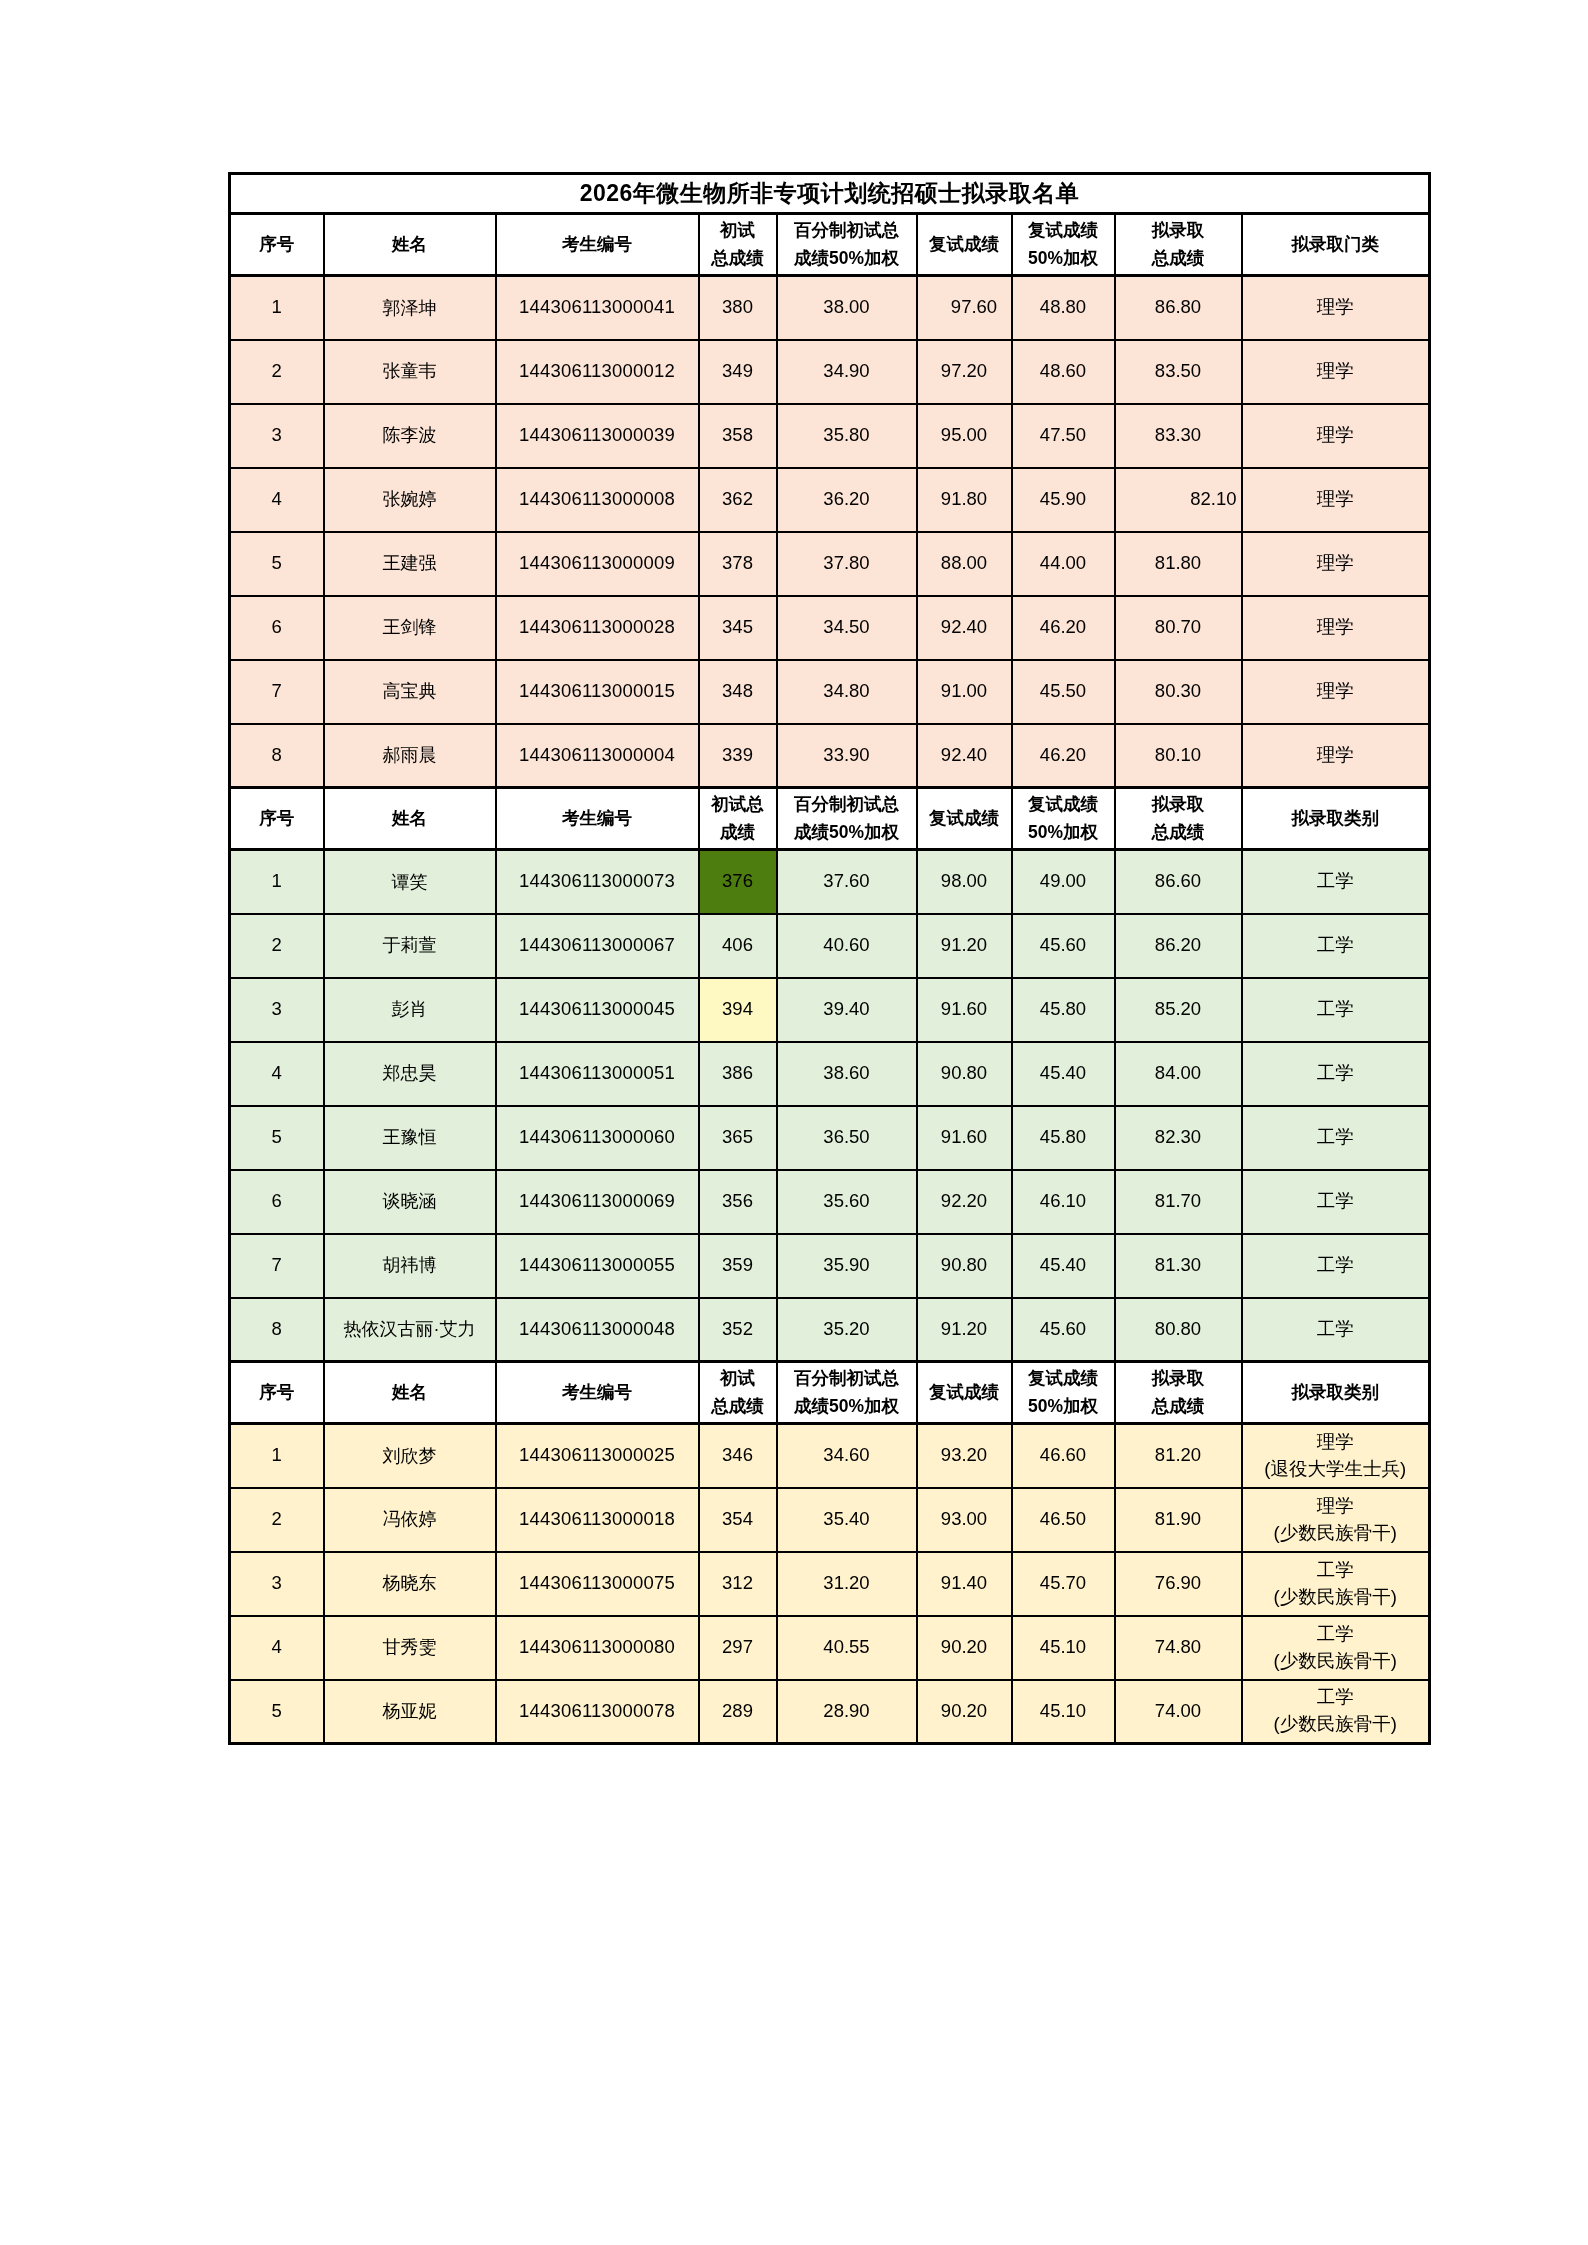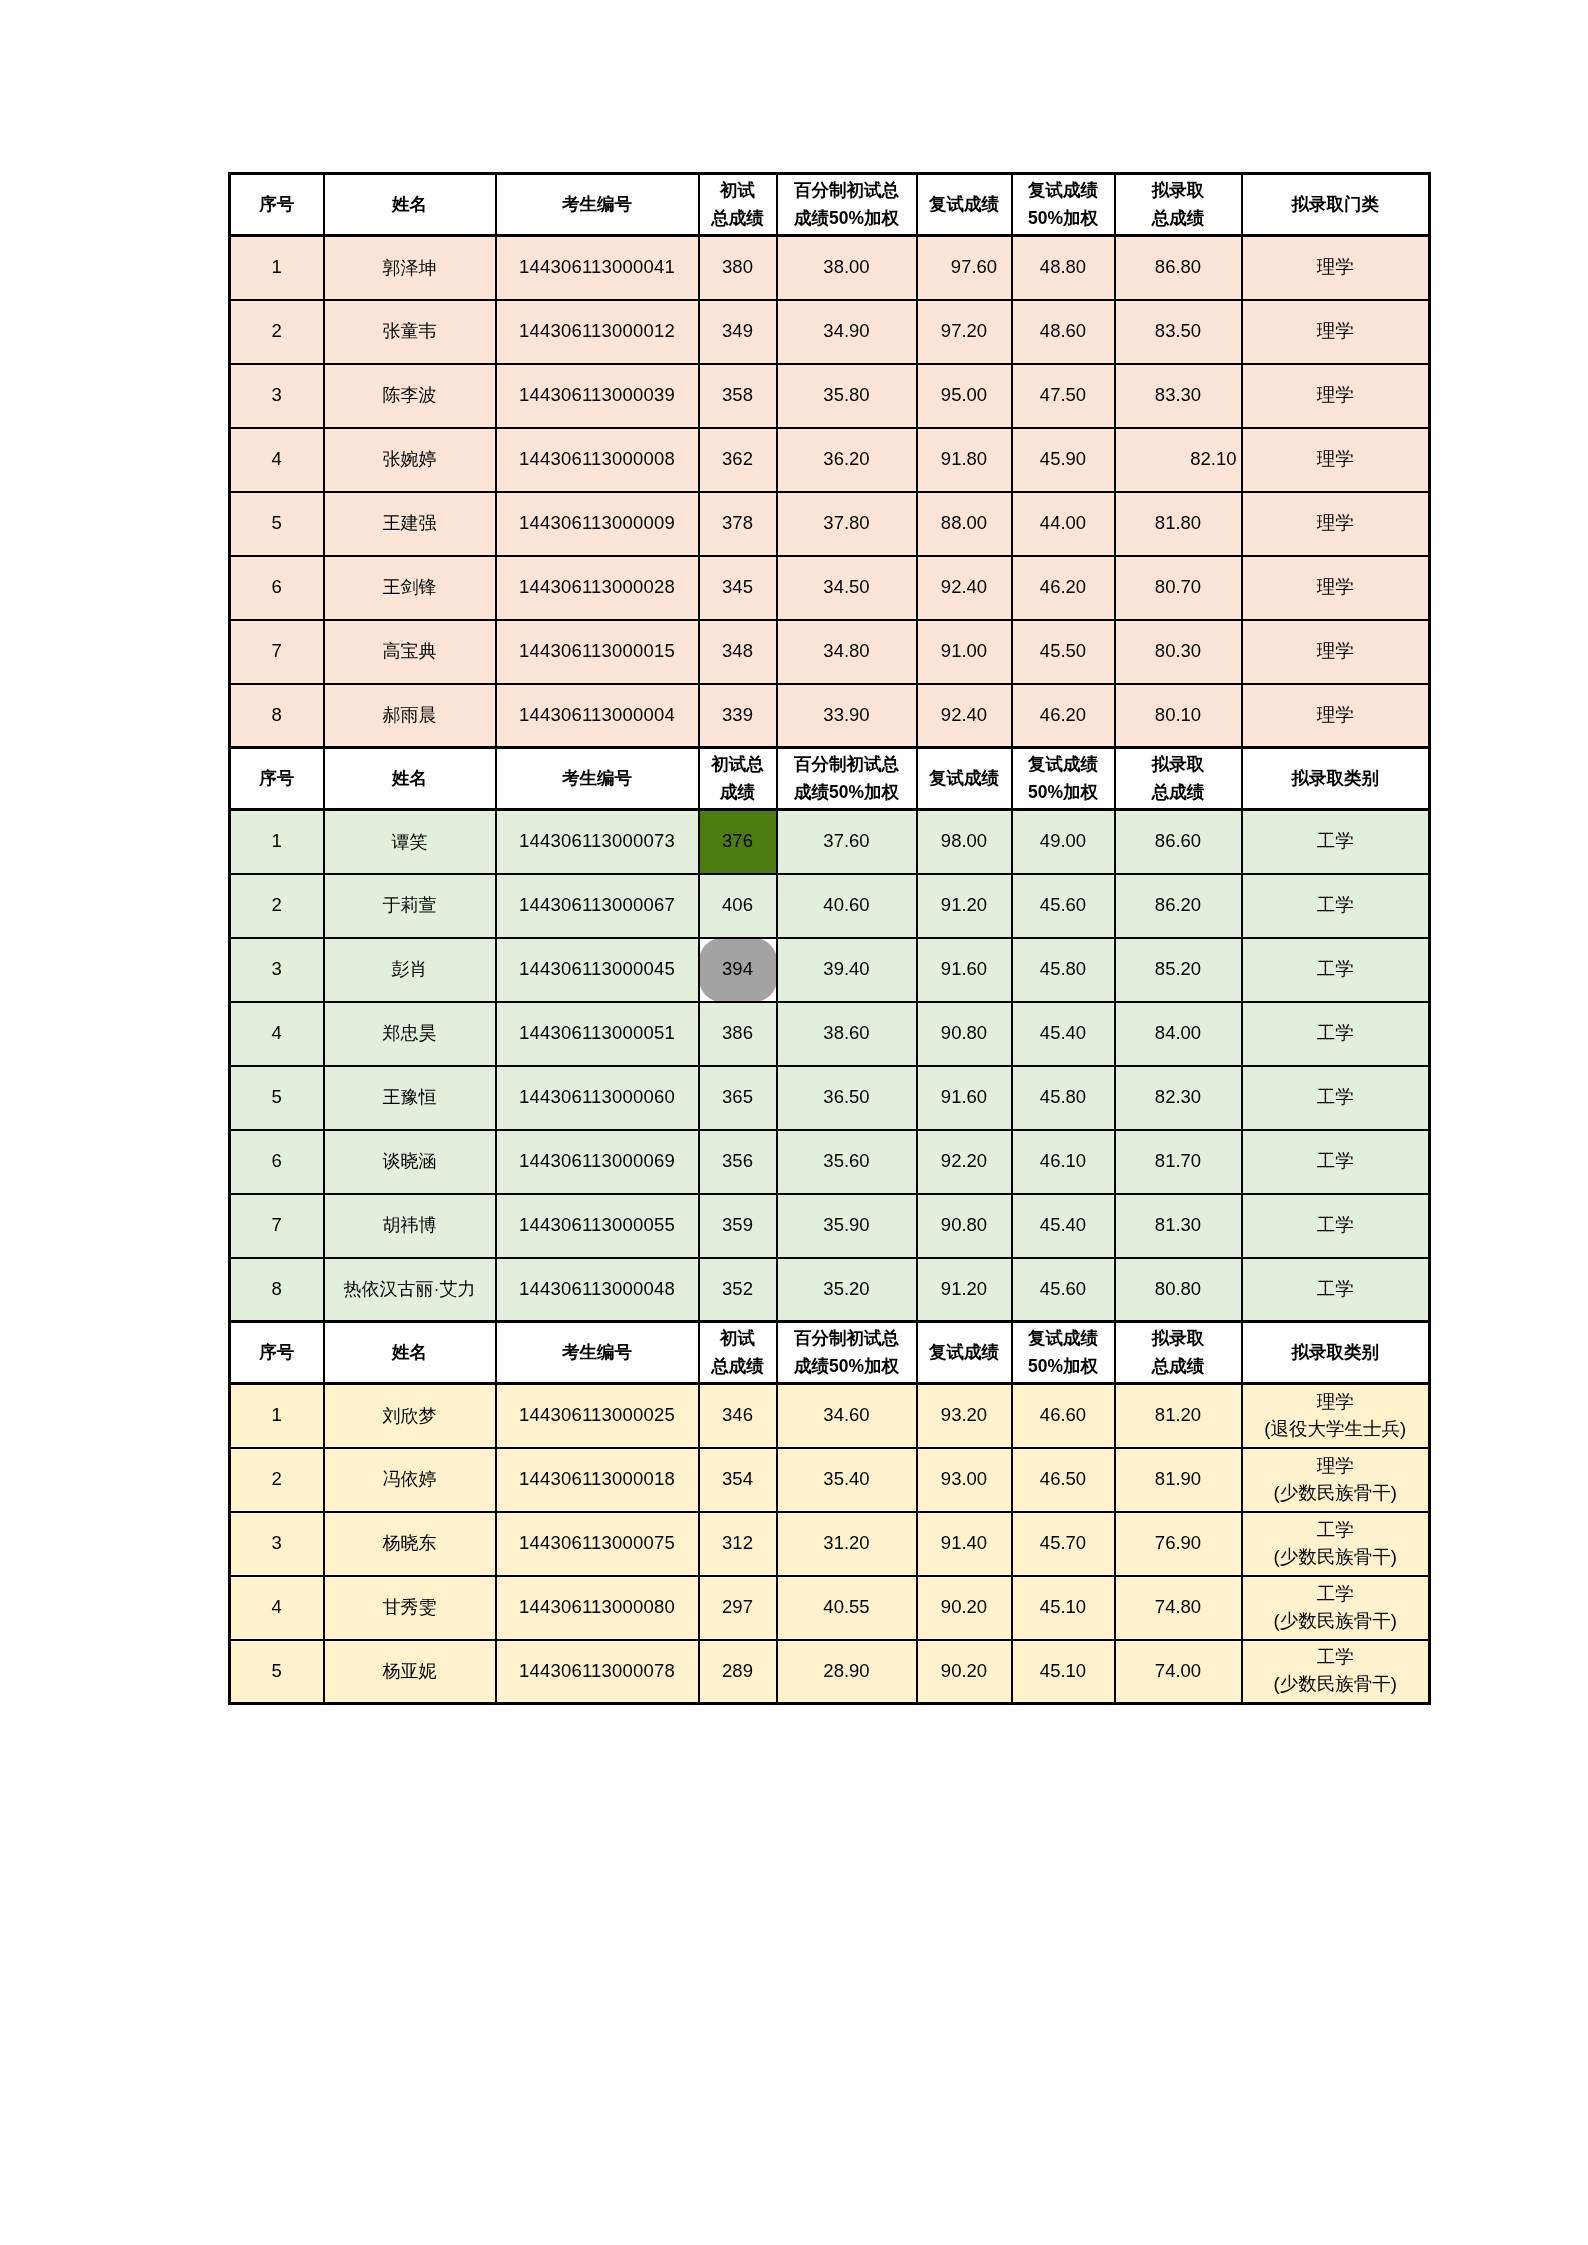--- a/index.html
+++ b/index.html
@@ -74,20 +74,23 @@
           <col style="width: 172px;">
           <col style="width: 203px;">
           <col style="width: 78px;">
           <col style="width: 140px;">
           <col style="width: 95px;">
           <col style="width: 103px;">
           <col style="width: 127px;">
           <col style="width: 188px;">
         </colgroup>
       <tbody>
+          <tr class="title-row">
+            <td colspan="9">2026年微生物所非专项计划统招硕士拟录取名单</td>
+          </tr>
           <tr class="header-row">
             <th>序号</th>
             <th>姓名</th>
             <th>考生编号</th>
             <th>初试
 总成绩</th>
             <th>百分制初试总
 成绩50%加权</th>
             <th>复试成绩</th>
             <th>复试成绩
@@ -218,21 +221,21 @@
             <td class="weighted-initial-cell" style="background: rgb(226, 239, 218);">40.60</td>
             <td class="retest-score-cell" style="background: rgb(226, 239, 218);">91.20</td>
             <td class="weighted-retest-cell" style="background: rgb(226, 239, 218);">45.60</td>
             <td class="admission-total-cell" style="background: rgb(226, 239, 218);">86.20</td>
             <td class="category-cell" style="background: rgb(226, 239, 218);">工学</td>
           </tr>
           <tr class="data-row">
             <td class="seq-cell" style="background: rgb(226, 239, 218);">3</td>
             <td class="name-cell" style="background: rgb(226, 239, 218);">彭肖</td>
             <td class="candidate-id-cell" style="background: rgb(226, 239, 218);">144306113000045</td>
-            <td class="initial-total-cell" style="background: #a3a3a3; border-radius: 23px;">394</td>
+            <td class="initial-total-cell" style="background: #fef9c3;">394</td>
             <td class="weighted-initial-cell" style="background: rgb(226, 239, 218);">39.40</td>
             <td class="retest-score-cell" style="background: rgb(226, 239, 218);">91.60</td>
             <td class="weighted-retest-cell" style="background: rgb(226, 239, 218);">45.80</td>
             <td class="admission-total-cell" style="background: rgb(226, 239, 218);">85.20</td>
             <td class="category-cell" style="background: rgb(226, 239, 218);">工学</td>
           </tr>
           <tr class="data-row">
             <td class="seq-cell" style="background: rgb(226, 239, 218);">4</td>
             <td class="name-cell" style="background: rgb(226, 239, 218);">郑忠昊</td>
             <td class="candidate-id-cell" style="background: rgb(226, 239, 218);">144306113000051</td>

